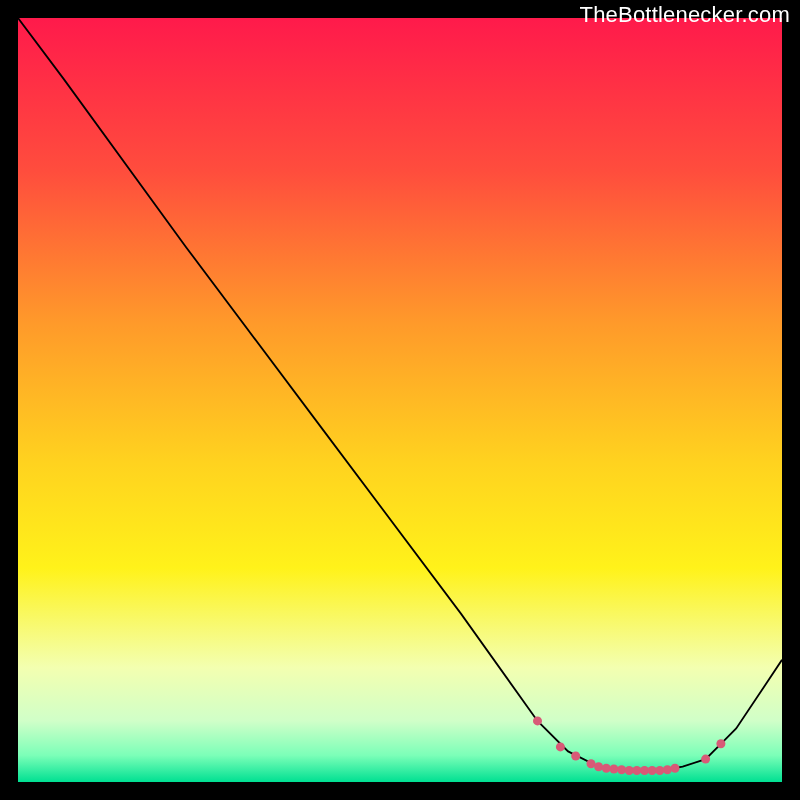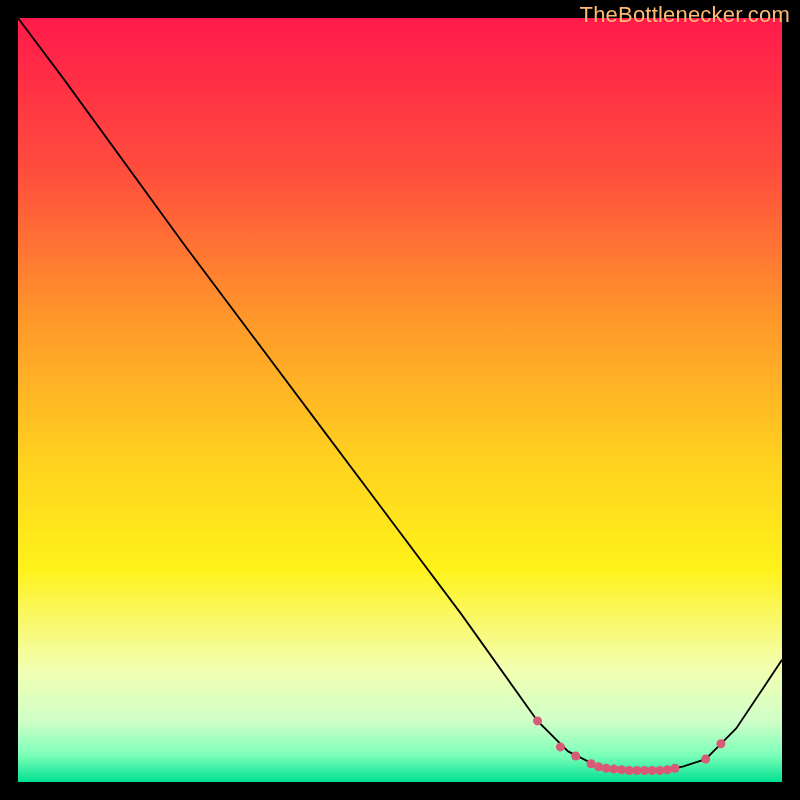--- a/index.html
+++ b/index.html
@@ -13,21 +13,21 @@
   .frame {
     position: relative;
     width: 800px;
     height: 800px;
     background: #000;
   }
   .watermark {
     position: absolute;
     top: 2px;
     right: 10px;
-    color: #fdba74;
+    color: #ffffff;
     font-family: Arial, Helvetica, sans-serif;
     font-size: 22px;
     font-weight: 500;
     letter-spacing: 0.2px;
     z-index: 5;
   }
   .plot {
     position: absolute;
     left: 18px;
     top: 18px;

